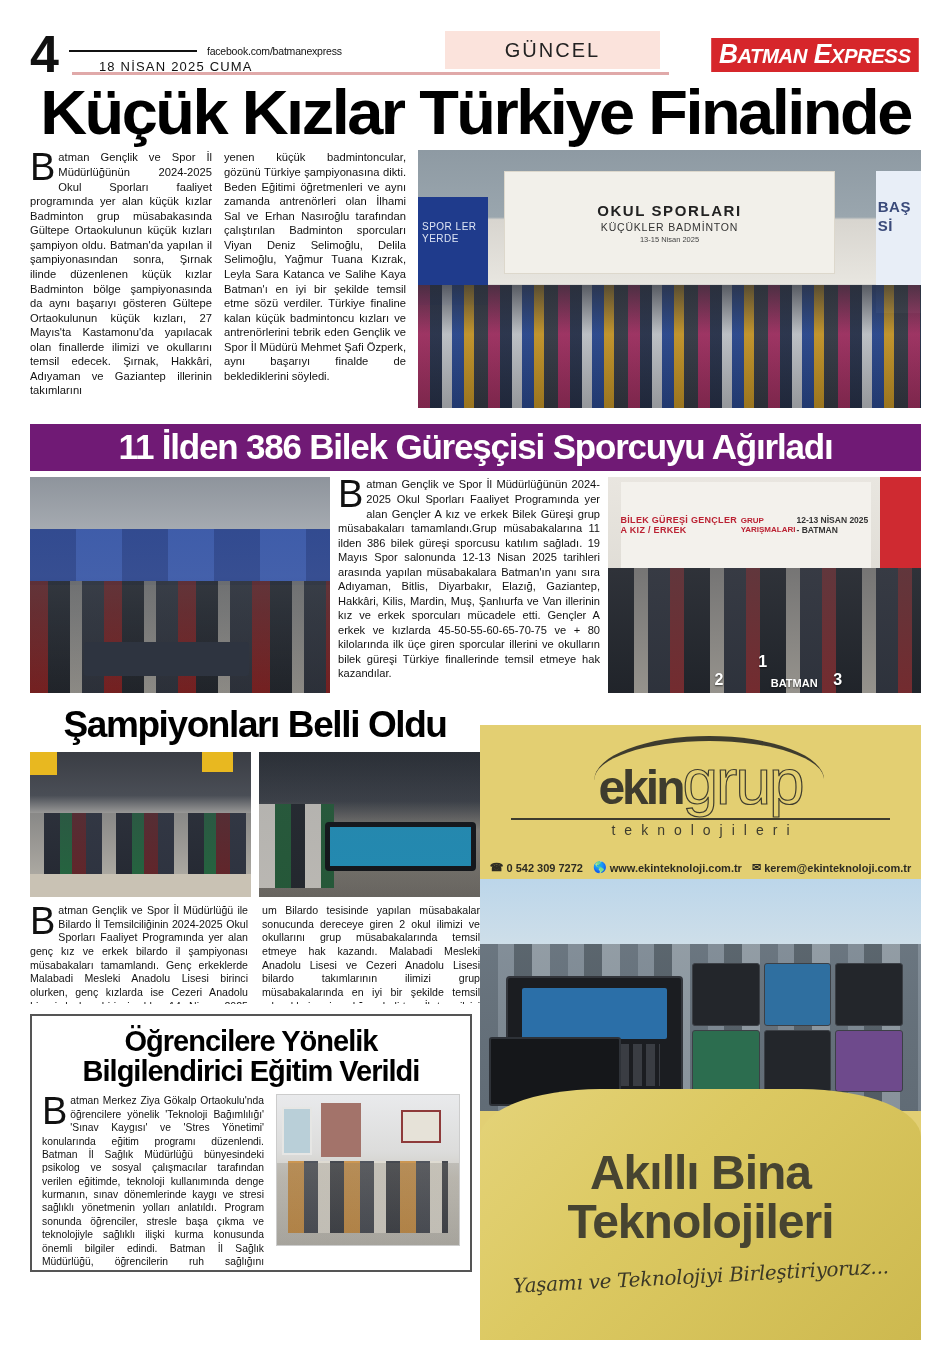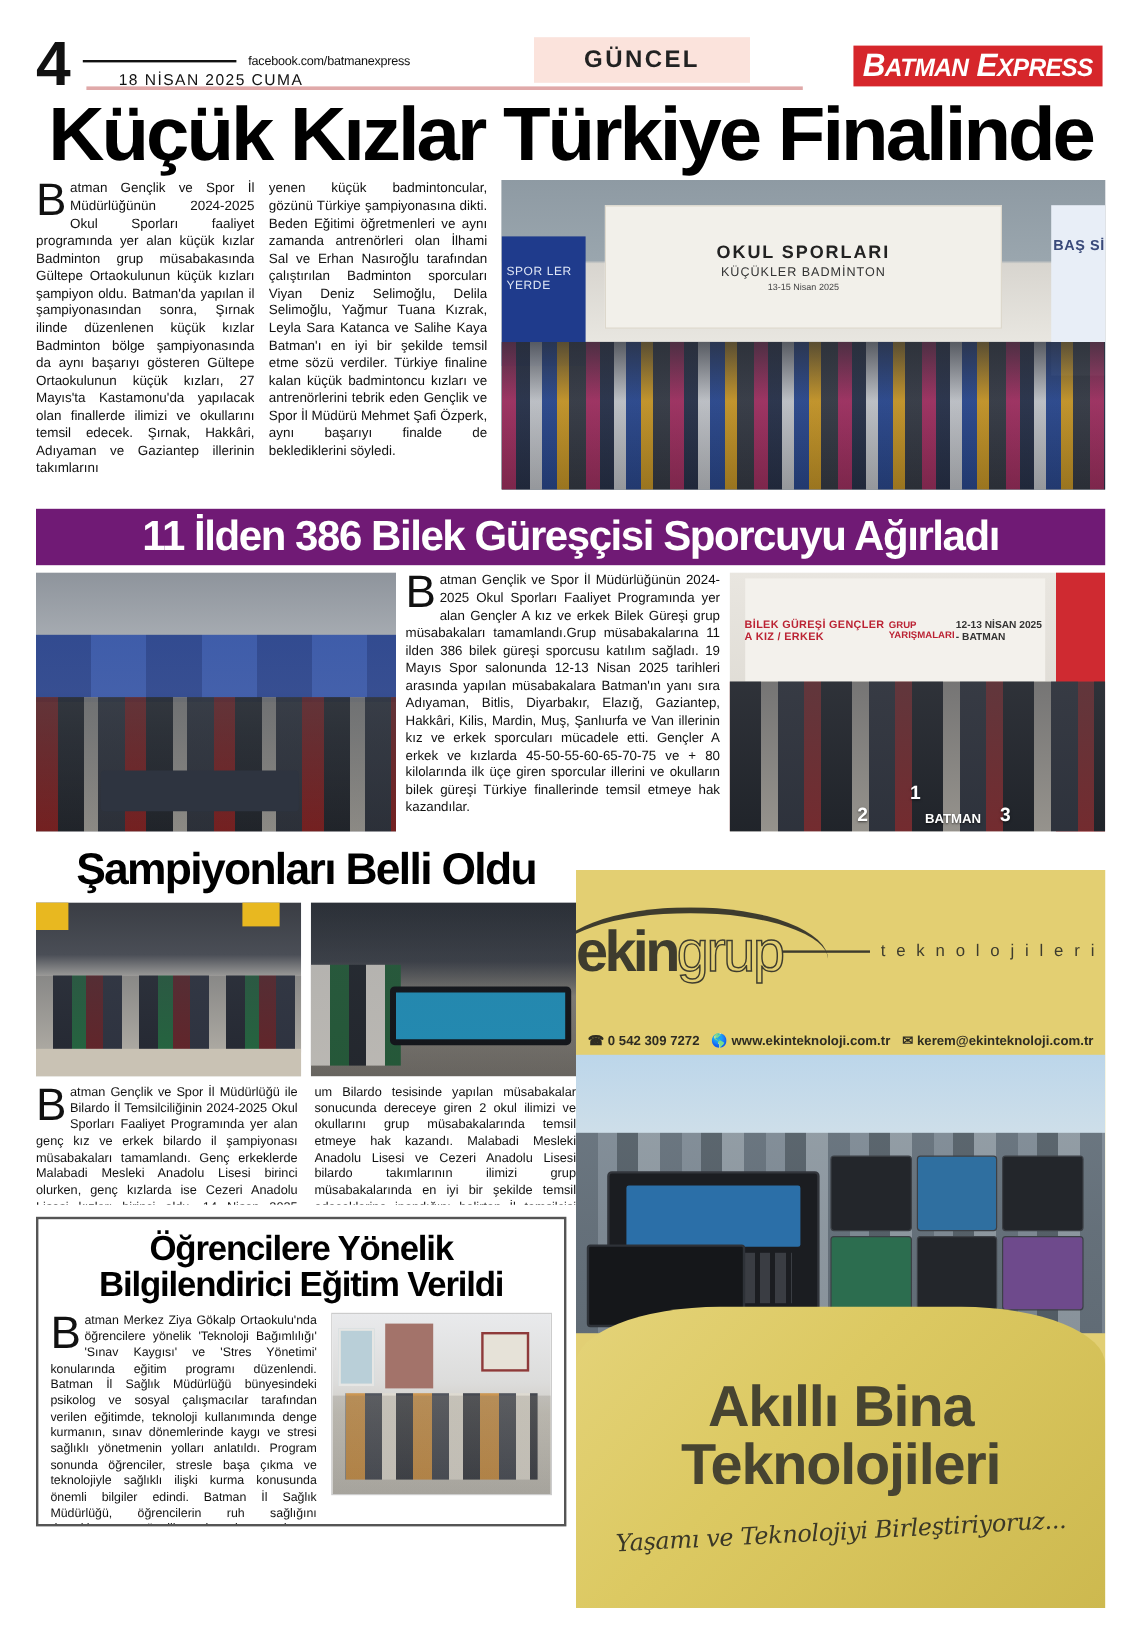--- a/index.html
+++ b/index.html
@@ -64,30 +64,29 @@
     font-size: 13px;
     color: #111;
     letter-spacing: 1.2px;
     padding-left: 30px;
     white-space: nowrap;
   }
   .section-badge {
     position: absolute;
     left: 415px;
     bottom: 11px;
-    width: 180px;
+    width: 215px;
     height: 38px;
     background: #fbe3dc;
     display: flex;
     align-items: center;
     justify-content: center;
     font-size: 20px;
     letter-spacing: 2px;
     color: #222;
-    font-weight: bold;
   }
   .brand-logo {
     position: absolute;
     right: 0;
     bottom: 8px;
     background: #d6262b;
     color: #fff;
     padding: 3px 8px 4px 8px;
     font-size: 27px;
     font-weight: bold;
@@ -194,21 +193,21 @@
   .ph-side-blue span {
     position: absolute; left: 4px; top: 22%;
     color: #dfe6f5; font-size: 10px; font-weight: normal; letter-spacing: .5px; line-height: 1.25;
   }
   .ph-side-right {
     position: absolute; right: 0; top: 8%; width: 9%; height: 55%;
     background: #e8eef7;
   }
   .ph-side-right span {
     position: absolute; left: 2px; top: 18%;
-    color: #3a4a7a; font-size: 12px; font-weight: bold; letter-spacing: .5px; line-height: 1.3;
+    color: #3a4a7a; font-size: 15px; font-weight: bold; letter-spacing: .5px; line-height: 1.3;
   }
 
   
   .ph-podium { position: absolute; inset: 0; background: linear-gradient(180deg,#e9e6e0 0%, #dedbd4 55%, #c9c5bd 100%); }
   .ph-pod-banner {
     position:absolute; left:4%; top:2%; width:80%; height:40%;
     background:#f3f1ec;
     display:flex; align-items:center; justify-content:center; gap:1px;
   }
   .ph-pod-banner .p1 { font-size:9px; font-weight:bold; letter-spacing:.3px; color:#b23; }
@@ -393,39 +392,40 @@
     width: 441px;
     height: 615px;
     overflow: hidden;
     background: #e2cf74;
   }
   .ad-top {
     height: 132px;
     background: #e3cf72;
     position: relative;
     display: flex;
+    flex-direction: column;
     align-items: center;
     justify-content: center;
   }
   .ad-logo {
     position: relative;
     display: flex;
     align-items: baseline;
     justify-content: center;
     margin-top: 6px;
   }
   .ad-logo .ekin {
     font-size: 48px;
     font-weight: bold;
     color: #3e3c2e;
     letter-spacing: -3px;
     line-height: 1;
   }
   .ad-logo .grup {
-    font-size: 48px;
+    font-size: 64px;
     color: #3e3c2e;
     letter-spacing: -2px;
     line-height: 1;
     -webkit-text-stroke: 1.2px #3e3c2e;
     color: transparent;
   }
   .ad-swoosh {
     position: absolute;
     left: 50%;
     top: -14px;

